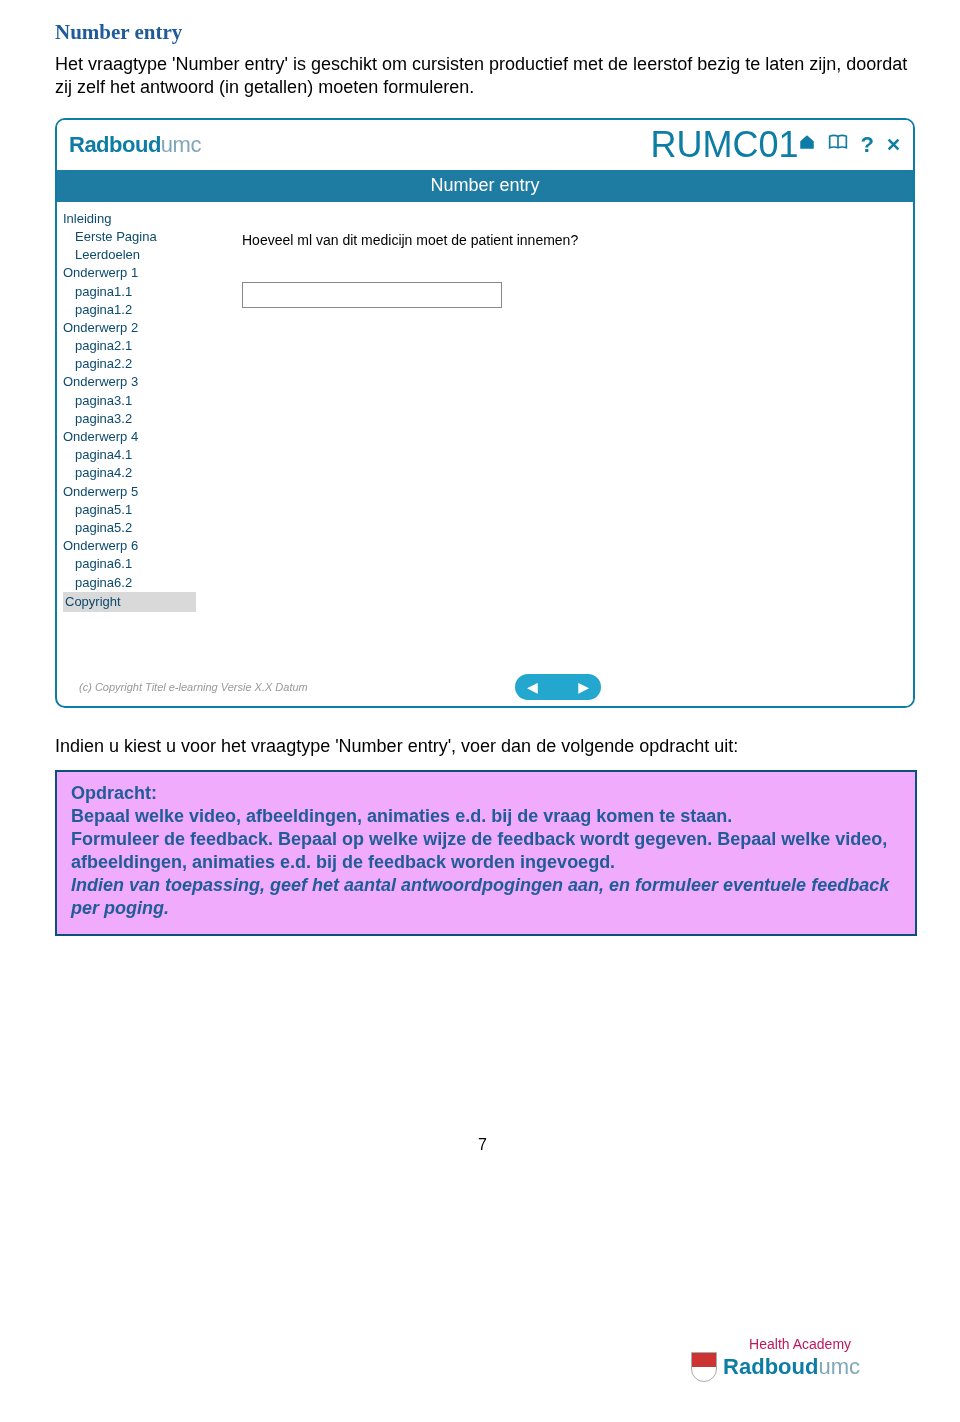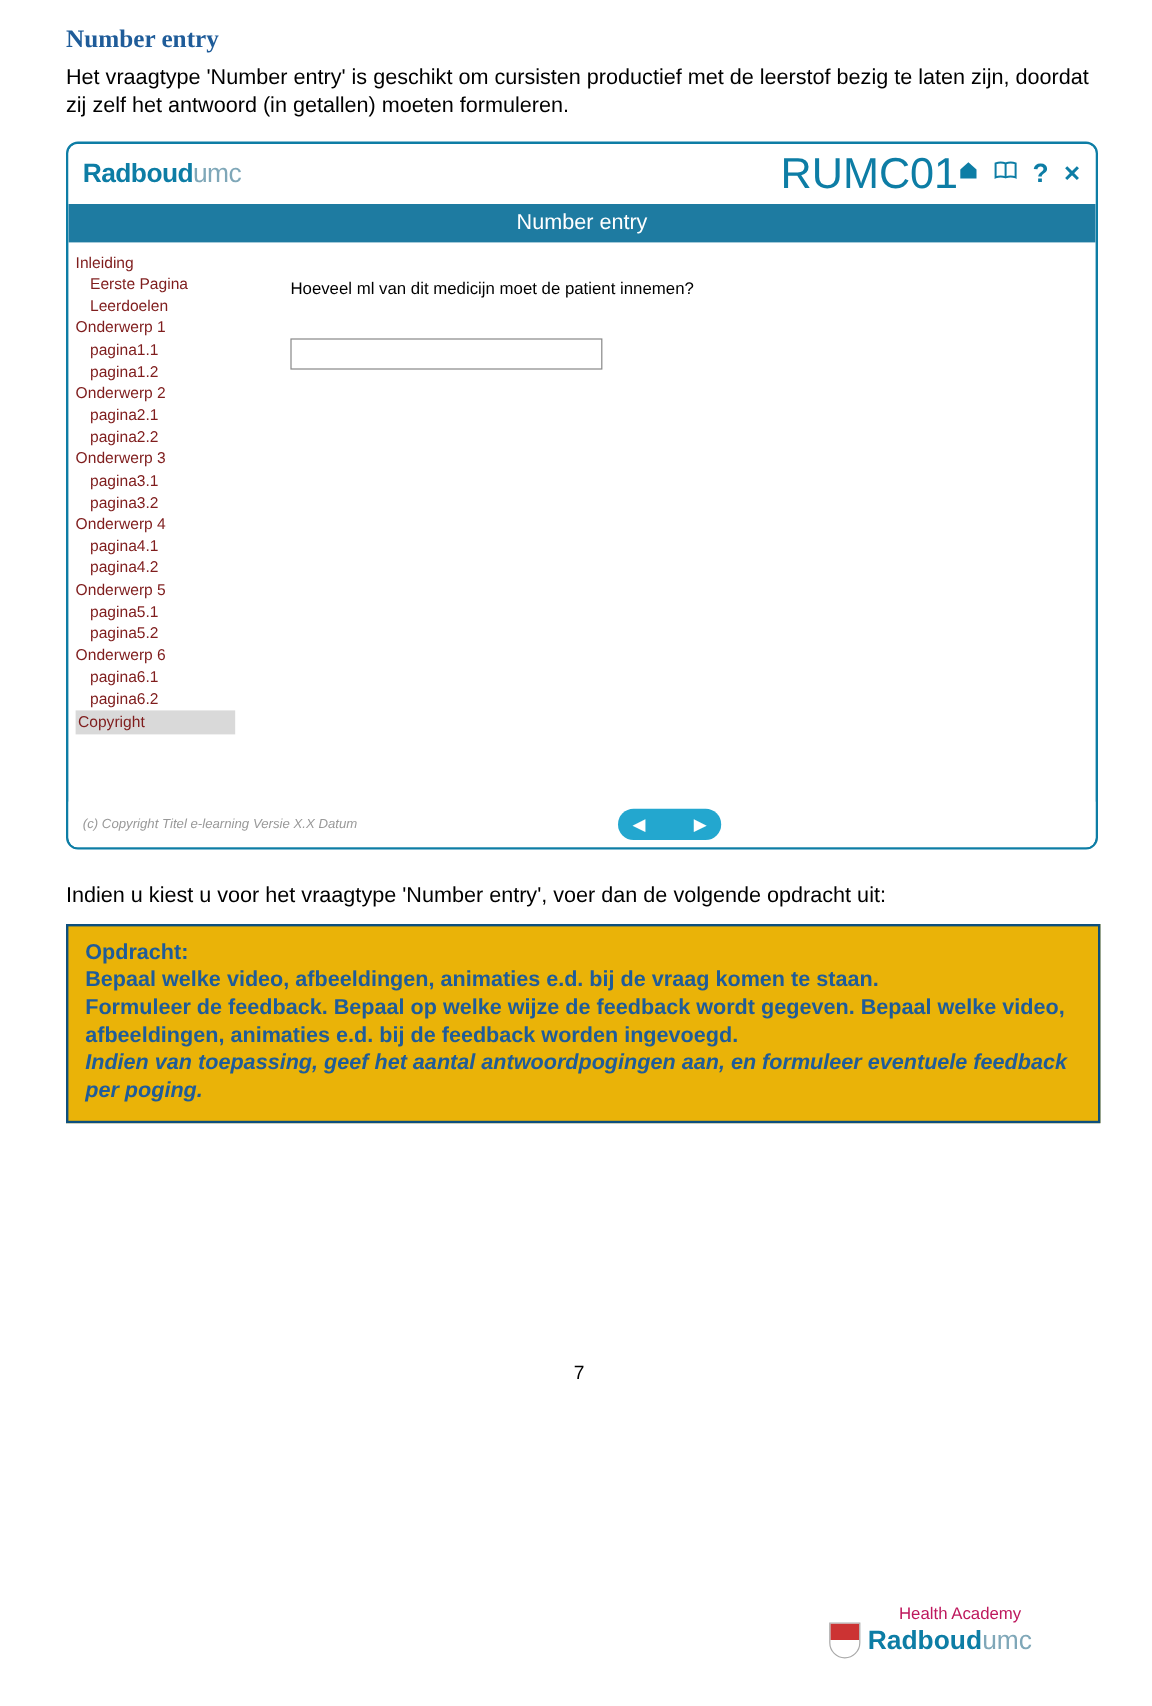--- a/index.html
+++ b/index.html
@@ -71,21 +71,21 @@
     font-weight: 400;
   }
   .app-body {
     display: flex;
     height: 470px;
   }
   .sidebar {
     width: 145px;
     padding: 8px 6px;
     font-size: 13px;
-    color: #7f1d1d;
+    color: #0c4a6e;
     line-height: 1.4;
   }
   .sidebar .lvl0 { }
   .sidebar .lvl1 { padding-left: 12px; }
   .sidebar .grey { background: #d9d9d9; padding: 1px 2px; }
   .main-area {
     flex: 1;
     padding: 30px 40px 10px 40px;
     font-size: 14px;
     color: #000;
@@ -94,21 +94,21 @@
   .num-input {
     width: 260px;
     height: 26px;
     border: 1px solid #888;
     background: #fff;
     padding: 2px 4px;
     font-size: 14px;
   }
   .app-footer {
     position: absolute;
-    bottom: 0; left: 0; right: 0;
+    bottom: 0; left: 10px; right: 0;
     height: 38px;
     background: #fff;
     border-top: 0;
     display: flex;
     align-items: center;
     padding: 0 12px;
   }
   .copyright {
     color: #999;
     font-size: 11px;
@@ -129,21 +129,21 @@
   }
   .nav-pill span { font-size: 14px; }
 
   .lead-in {
     font-size: 18px;
     margin: 26px 0 12px 0;
     line-height: 1.35;
   }
   .task-box {
     border: 2px solid #0d4f7d;
-    background: #eab308;
+    background: #f0abfc;
     padding: 10px 14px 14px 14px;
     font-size: 18px;
     line-height: 1.28;
     color: #1f5c99;
     width: 862px;
   }
   .task-box b { font-weight: bold; color: #1f5c99; }
   .task-box .italic { font-style: italic; color: #1f5c99; }
 
   .page-num {

